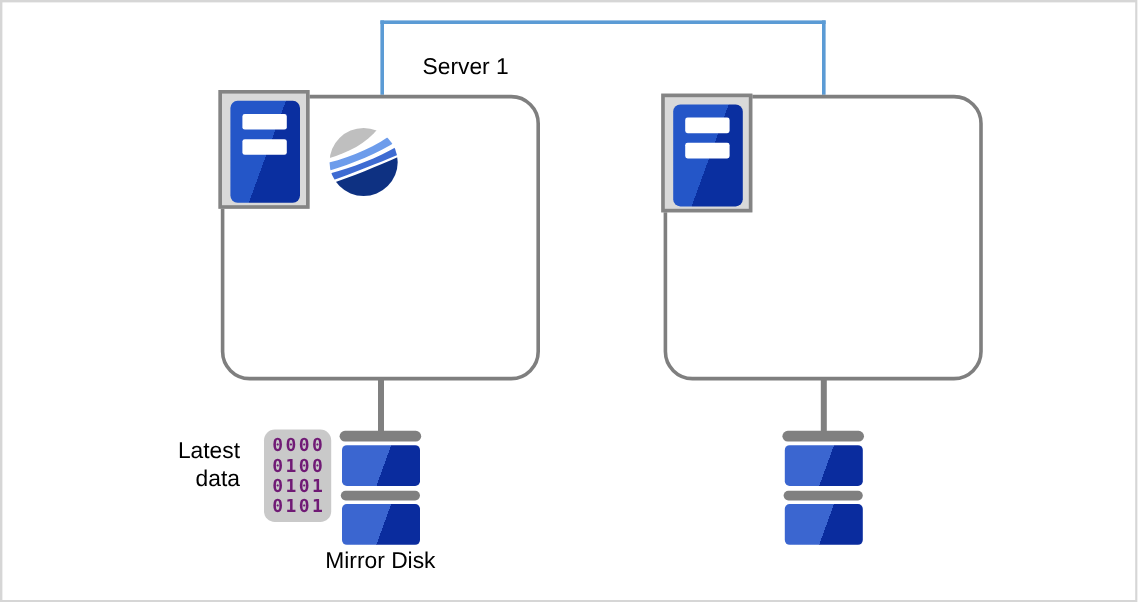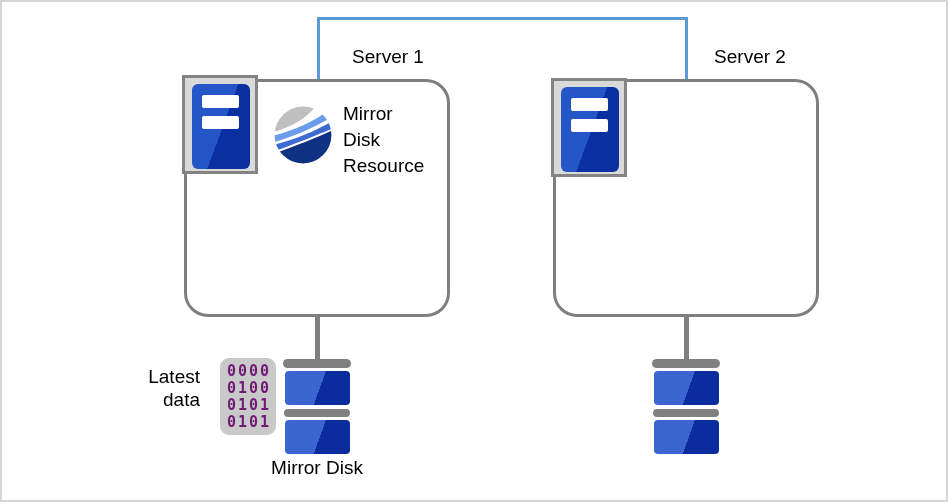--- a/index.html
+++ b/index.html
@@ -74,21 +74,20 @@
 </head>
 <body>
 
 <div class="canvas">
 
   <div class="abs hb hb-h"></div>
   <div class="abs hb hb-vl"></div>
   <div class="abs hb hb-vr"></div>
 
   <div class="abs srv-label s1">Server 1</div>
-  <div class="abs srv-label s2">Server 2</div>
 
   <div class="abs server-box s1"></div>
   <div class="abs server-box s2"></div>
 
   <div class="abs srv-icon i1">
     <div class="tower">
       <div class="tower-bar b1"></div>
       <div class="tower-bar b2"></div>
     </div>
   </div>
@@ -105,21 +104,20 @@
           <circle cx="50" cy="50" r="49"></circle>
         </clipPath>
     </defs>
     <g clip-path="url(#wclip)">
       <path d="M-5,46 C25,38 55,24 74,-2 L-5,-8 Z" fill="#bfbfbf"></path>
       <path d="M-5,52 C30,44 68,28 96,6 L101,18 C70,38 30,54 -5,64 Z" fill="#6d9ceb"></path>
       <path d="M-5,68 C30,60 70,44 101,26 L101,39 C70,52 30,68 -5,80 Z" fill="#3e6bd2"></path>
       <path d="M-5,84 C30,72 70,56 101,42 L101,105 L-5,105 Z" fill="#0e3182"></path>
     </g>
   </svg>
-  <div class="abs res-label">Mirror Disk Resource</div>
 
   <div class="abs drop d1"></div>
   <div class="abs drop d2"></div>
 
   <div class="abs disk-stack k1">
     <div class="disk-cap"></div>
     <div class="platter p1"></div>
     <div class="disk-sep"></div>
     <div class="platter p2"></div>
   </div>

